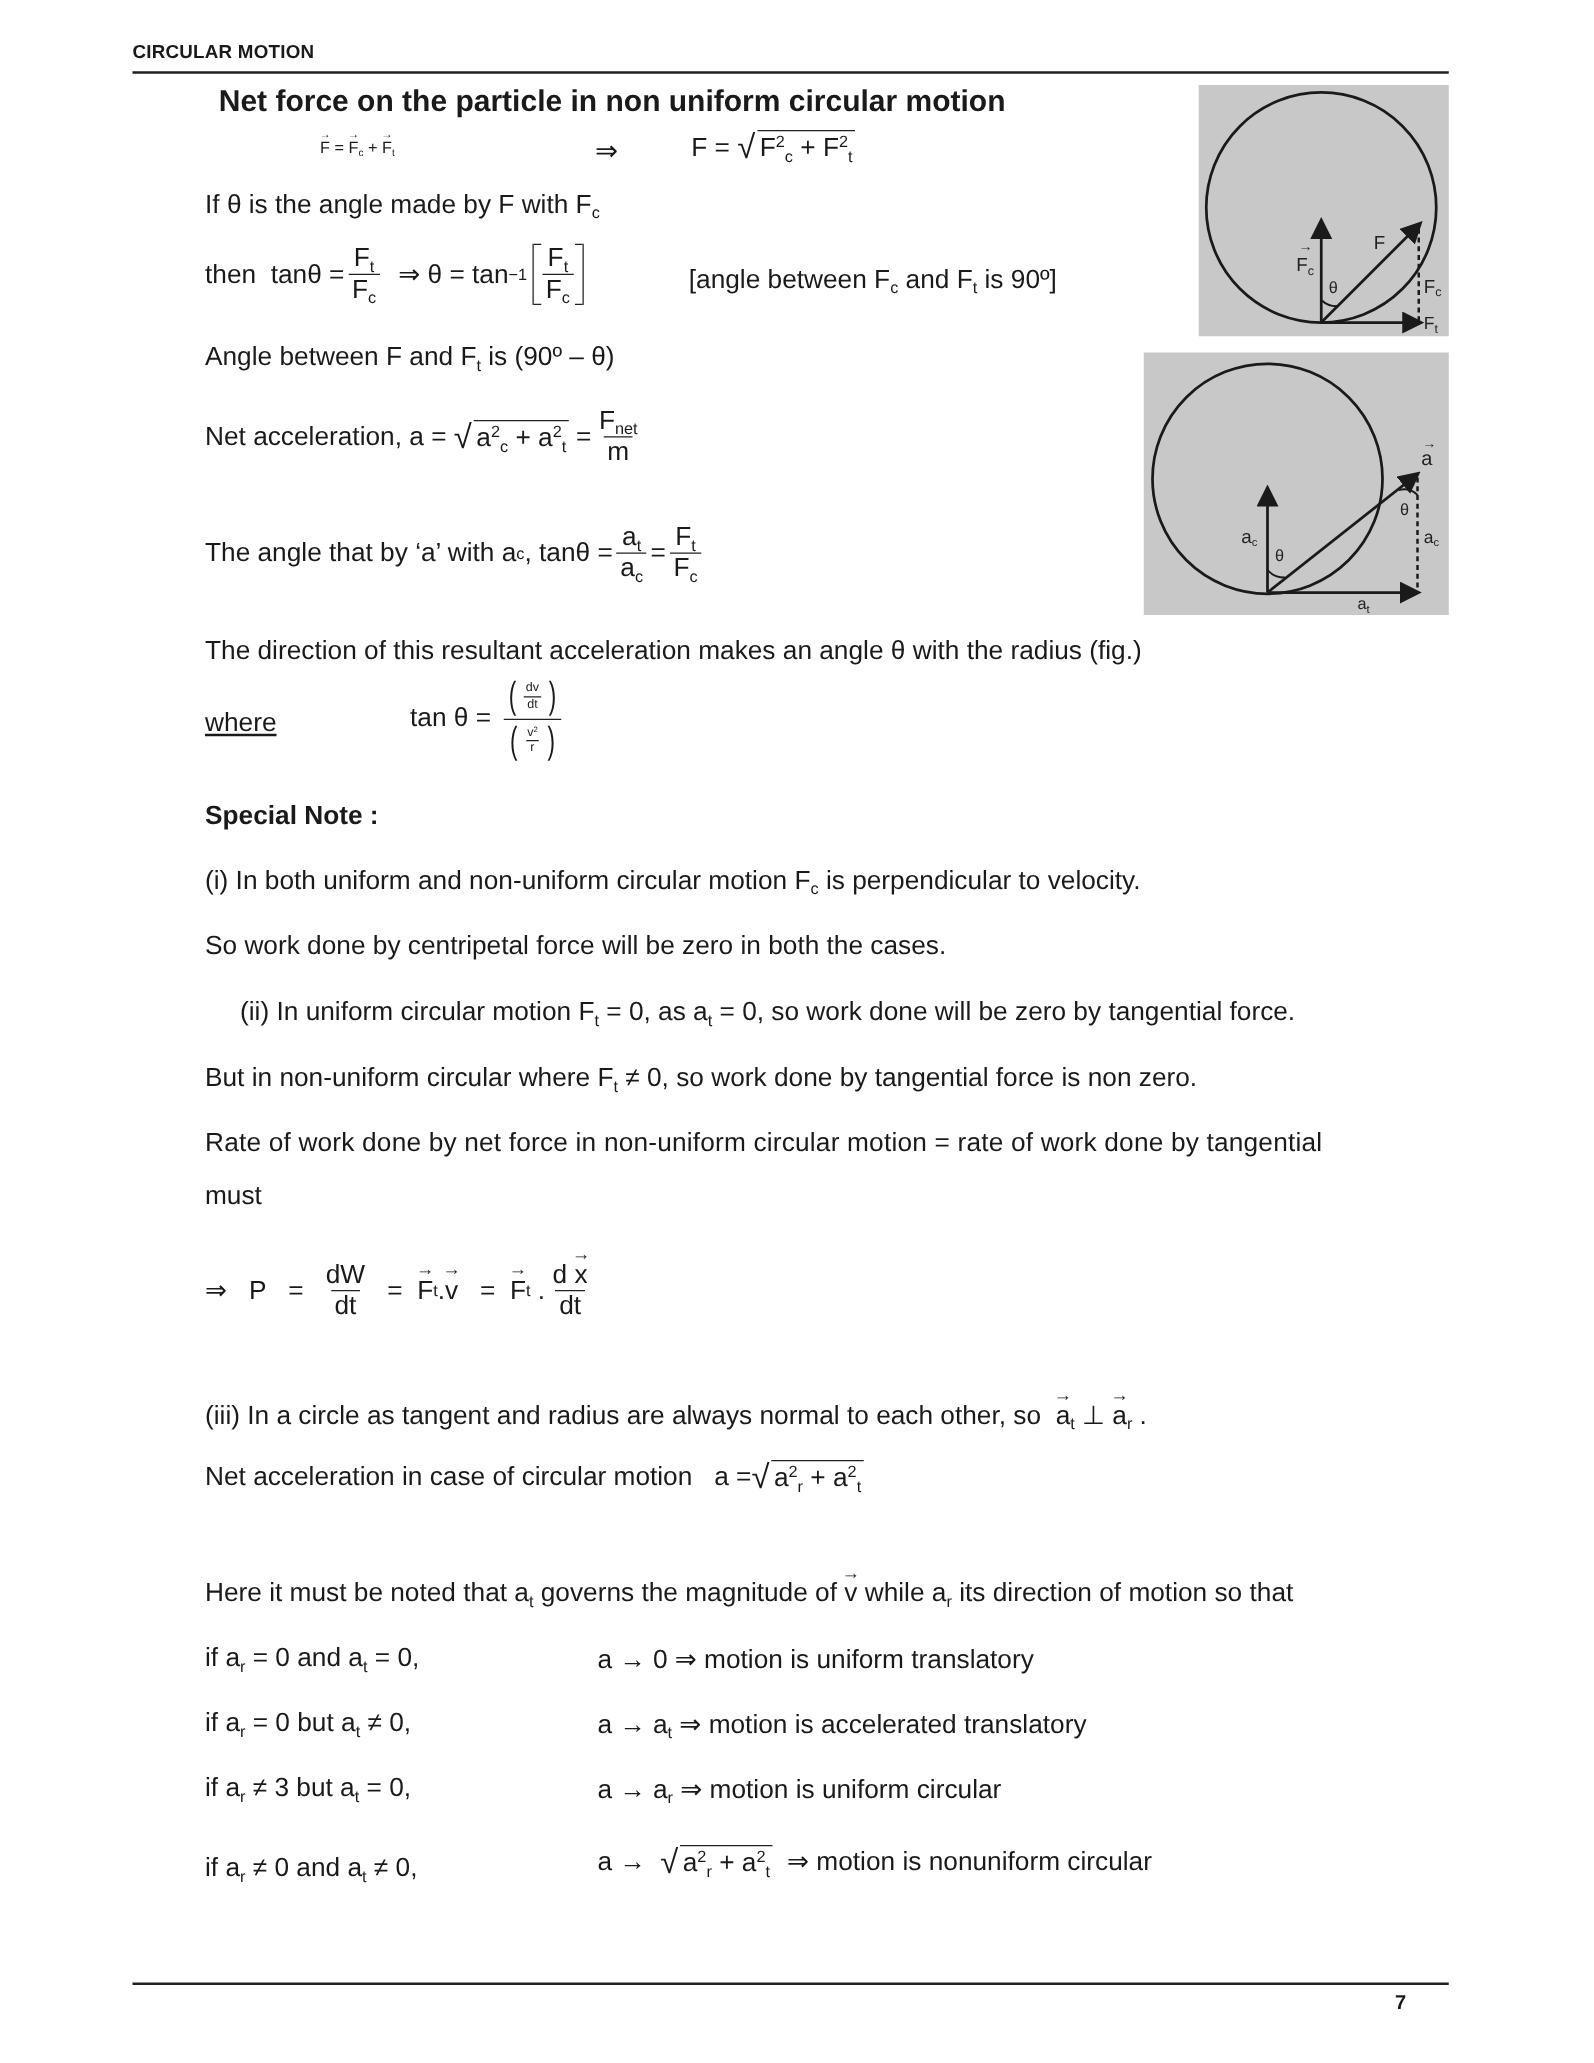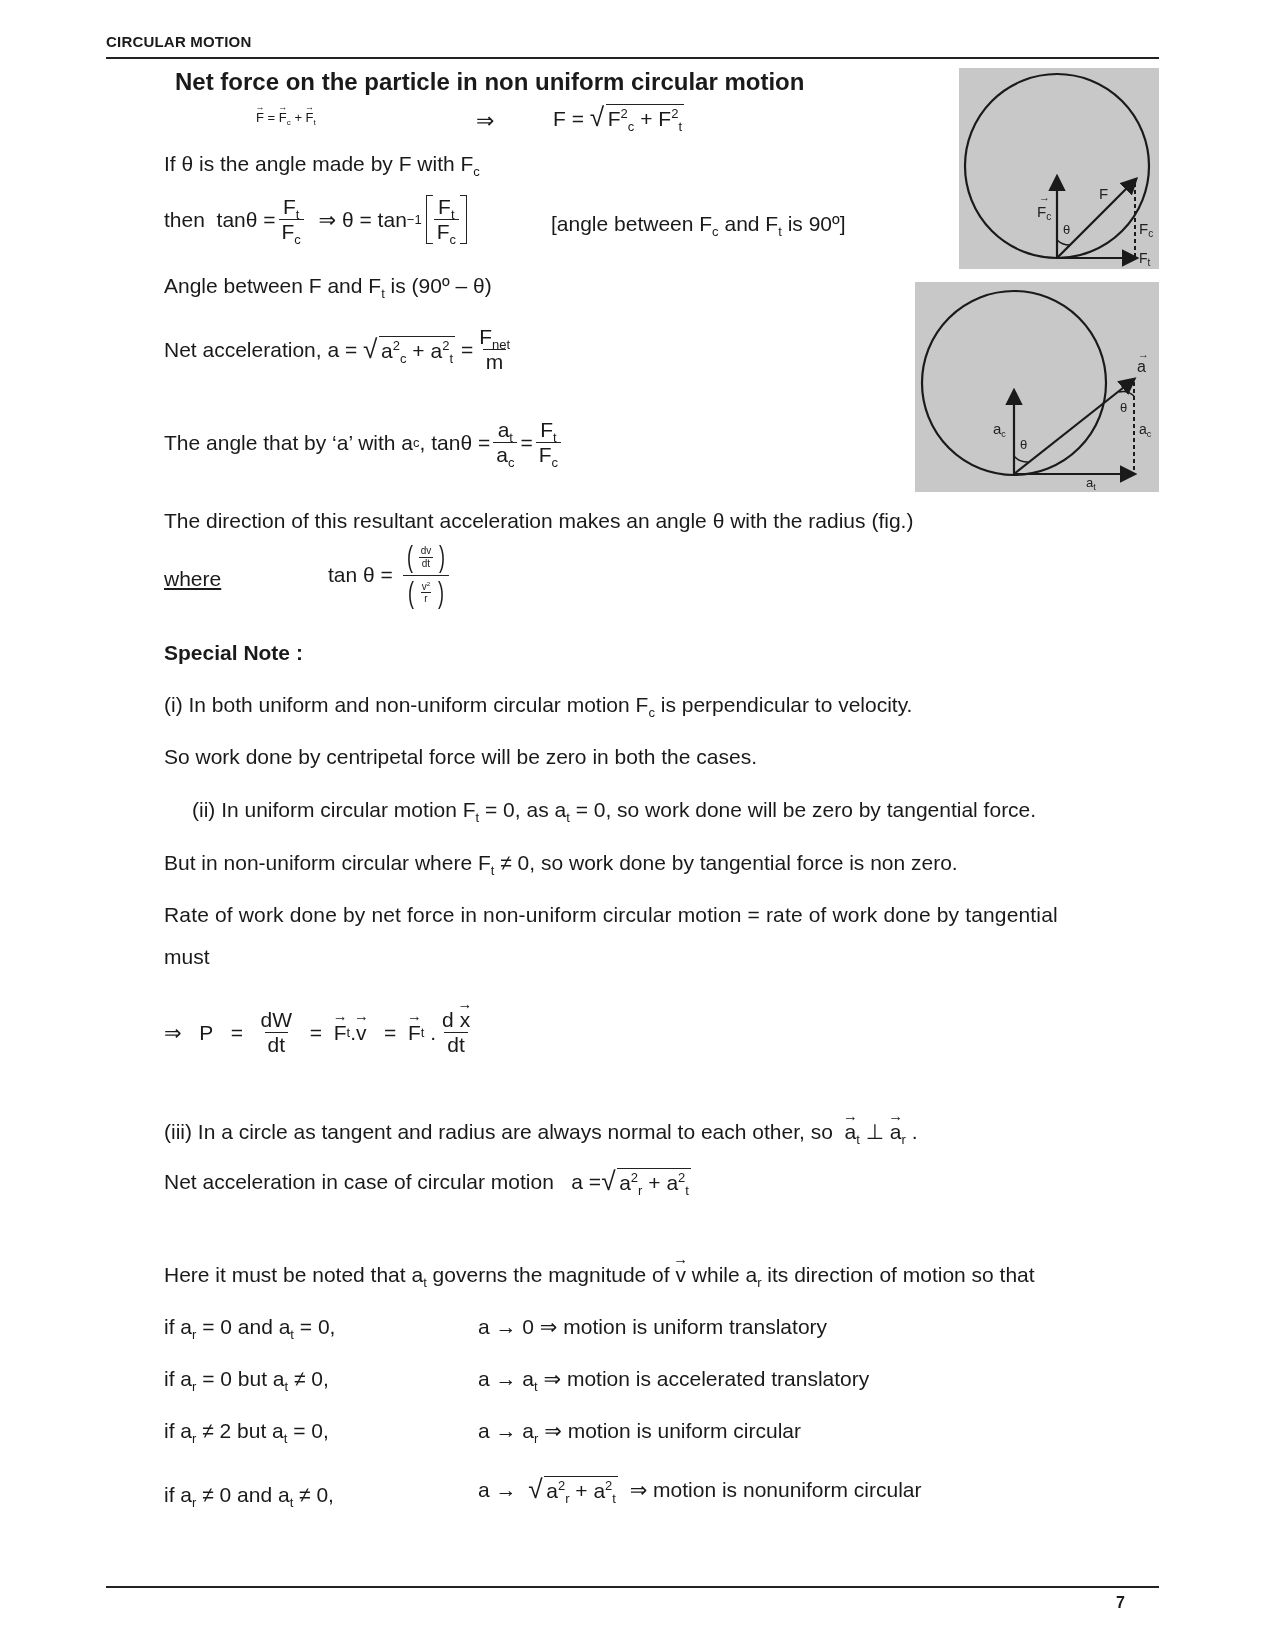--- a/index.html
+++ b/index.html
@@ -235,21 +235,21 @@
 </div>
 
 <div class="abs" style="left:164px; top:1367px;">
   <span>if a</span><sub>r</sub><span> = 0 but a</span><sub>t</sub><span> ≠ 0,</span>
 </div>
 <div class="abs" style="left:478px; top:1367px;">
   <span>a → a</span><sub>t</sub><span> ⇒ motion is accelerated translatory</span>
 </div>
 
 <div class="abs" style="left:164px; top:1419px;">
-  <span>if a</span><sub>r</sub><span> ≠ 2 but a</span><sub>t</sub><span> = 0,</span>
+  <span>if a</span><sub>r</sub><span> ≠ 3 but a</span><sub>t</sub><span> = 0,</span>
 </div>
 <div class="abs" style="left:478px; top:1419px;">
   <span>a → a</span><sub>r</sub><span> ⇒ motion is uniform circular</span>
 </div>
 
 <div class="abs" style="left:164px; top:1483px;">
   <span>if a</span><sub>r</sub><span> ≠ 0 and a</span><sub>t</sub><span> ≠ 0,</span>
 </div>
 <div class="abs" style="left:478px; top:1476px; display:flex; align-items:center;">
   <span>a →</span>&nbsp;&nbsp;

